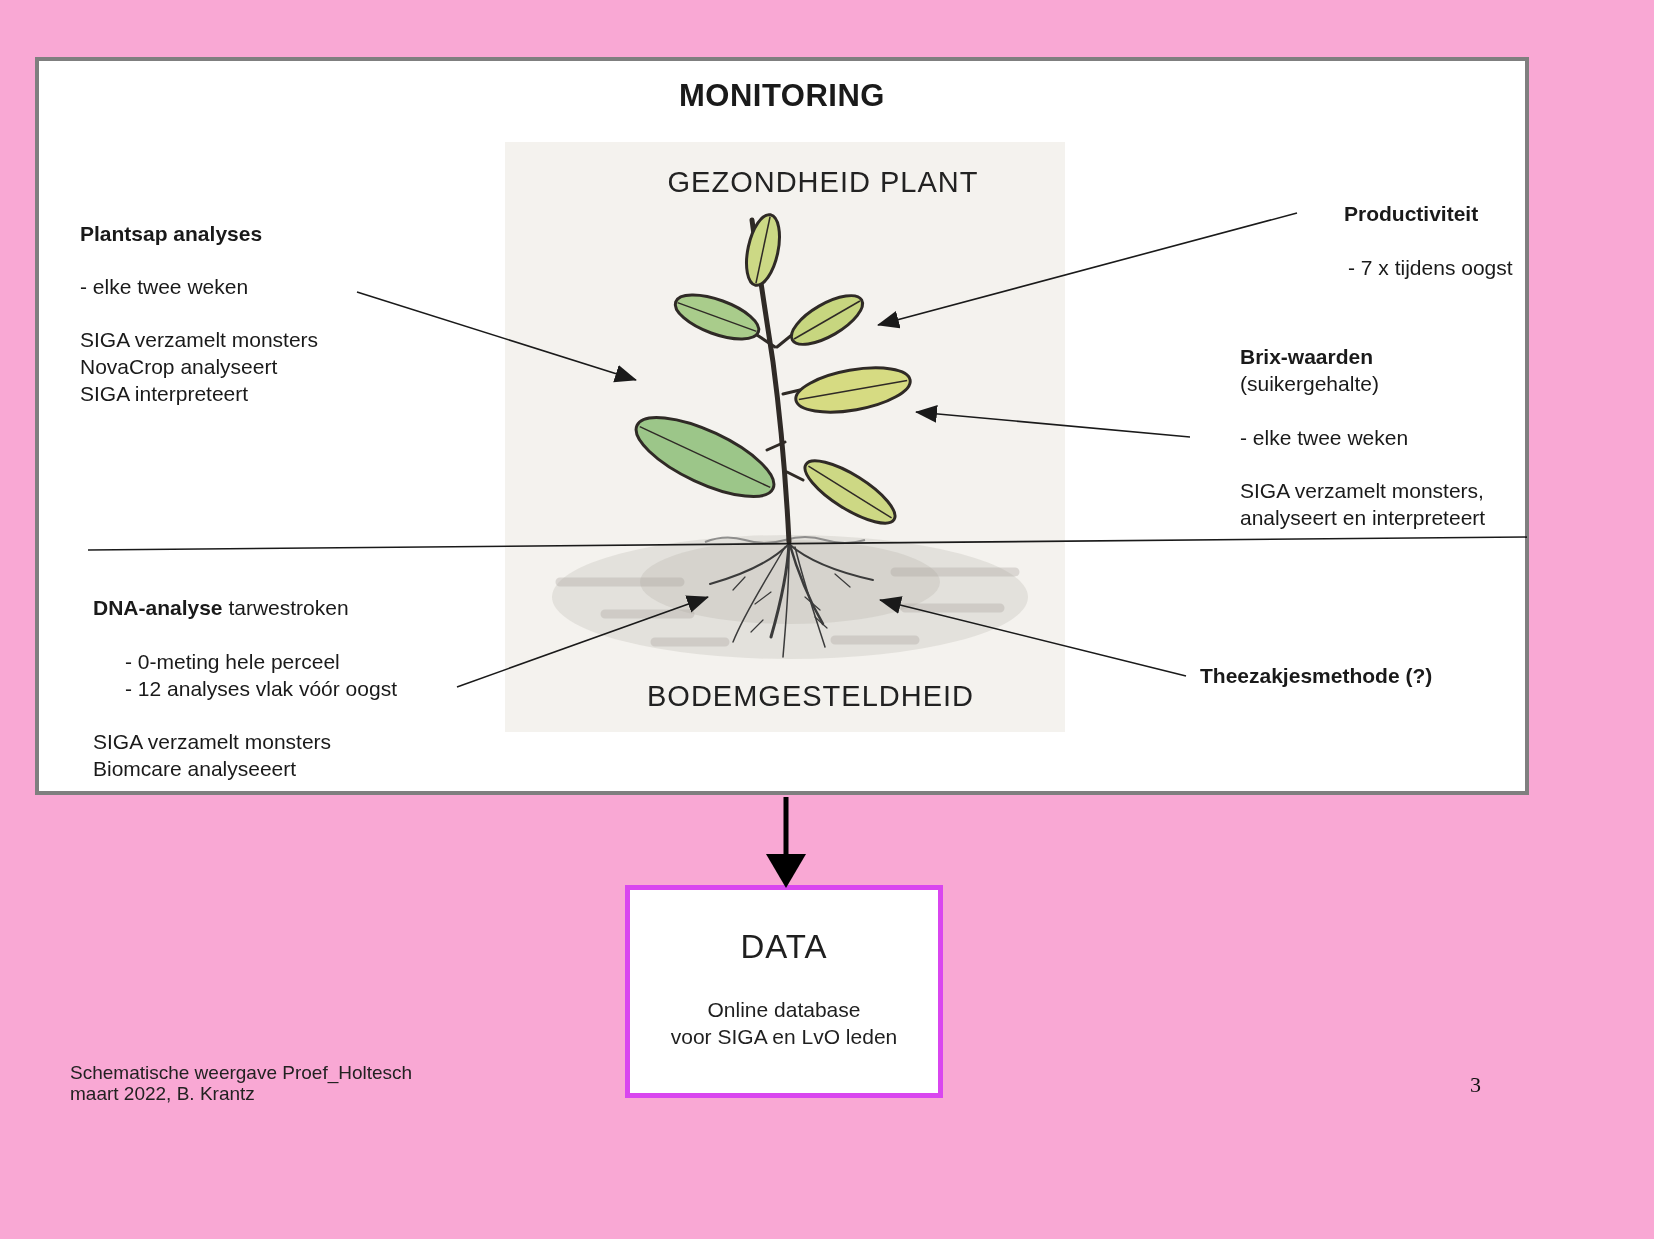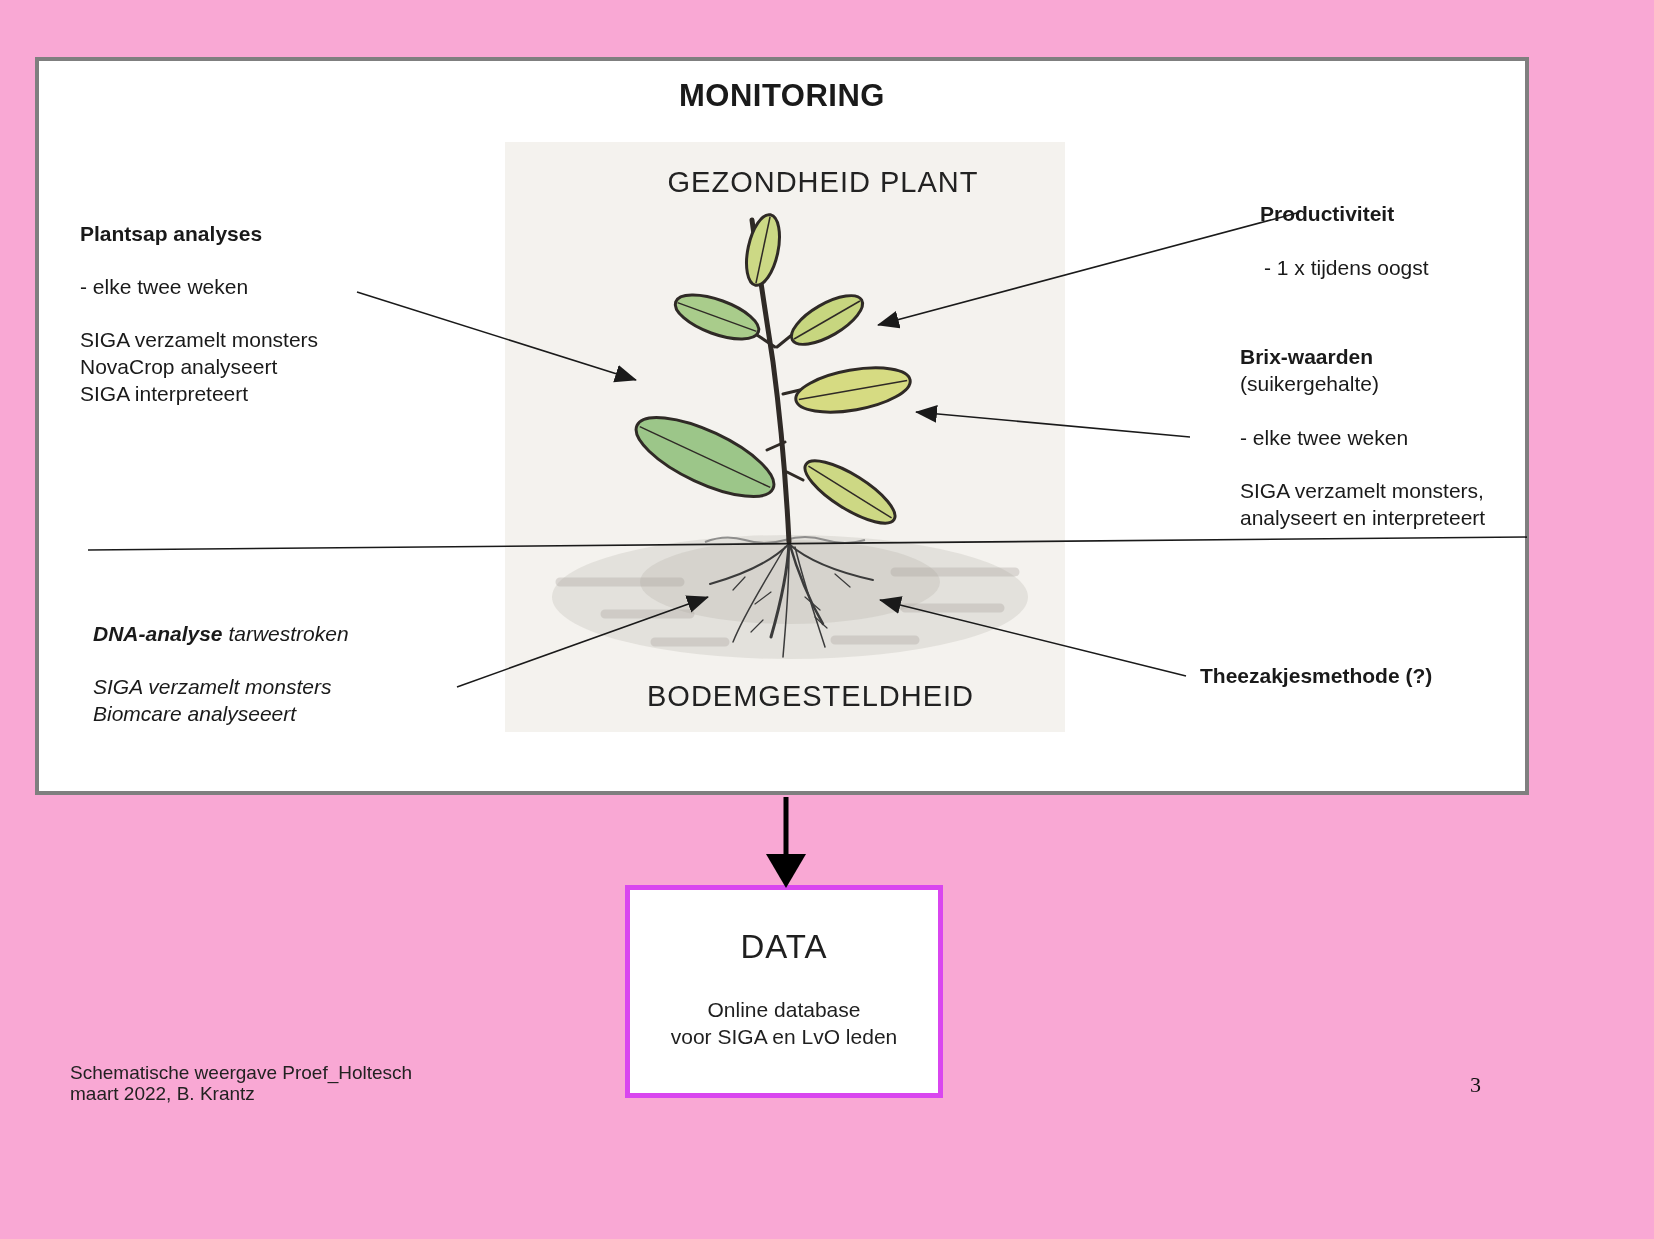--- a/index.html
+++ b/index.html
@@ -56,26 +56,26 @@
     font-size: 29px;
     letter-spacing: 1px;
     color: #222;
     z-index: 6;
   }
   .txt { position: absolute; z-index: 6; font-size: 21px; line-height: 27px; }
   .bold { font-weight: bold; }
   .block-plantsap   { left: 80px;  top: 220px; }
   .block-plantsap .interval { margin-top: 26px; }
   .block-plantsap .group    { margin-top: 26px; }
-  .block-productiviteit { left: 1260px; top: 200px; }
+  .block-productiviteit { left: 1344px; top: 200px; }
   .block-productiviteit .interval { margin-top: 27px; margin-left: 4px; }
   .block-brix { left: 1240px; top: 343px; }
   .block-brix .interval { margin-top: 27px; }
   .block-brix .group    { margin-top: 26px; }
-  .block-dna { left: 93px; top: 620px; font-style: italic; }
+  .block-dna { left: 93px; top: 594px; }
   .block-dna .bullets { margin-top: 27px; margin-left: 32px; }
   .block-dna .group   { margin-top: 26px; }
   .block-theezakjes { left: 1200px; top: 662px; }
   .arrows-layer {
     position: absolute;
     left: 0; top: 0;
     width: 1654px; height: 1239px;
     z-index: 5;
     pointer-events: none;
   }
@@ -178,35 +178,39 @@
     <div class="interval">- elke twee weken</div>
     <div class="group">
       <div>SIGA verzamelt monsters</div>
       <div>NovaCrop analyseert</div>
       <div>SIGA interpreteert</div>
     </div>
   </div>
 
   <div class="txt block-productiviteit">
     <div class="bold">Productiviteit</div>
-    <div class="interval">- 1 x tijdens oogst</div>
+    <div class="interval">- 7 x tijdens oogst</div>
   </div>
 
   <div class="txt block-brix">
     <div class="bold">Brix-waarden</div>
     <div>(suikergehalte)</div>
     <div class="interval">- elke twee weken</div>
     <div class="group">
       <div>SIGA verzamelt monsters,</div>
       <div>analyseert en interpreteert</div>
     </div>
   </div>
 
   <div class="txt block-dna">
     <div><span class="bold">DNA-analyse</span><span> tarwestroken</span></div>
+    <div class="bullets">
+      <div>-  0-meting hele perceel</div>
+      <div>- 12 analyses vlak vóór oogst</div>
+    </div>
     <div class="group">
       <div>SIGA verzamelt monsters</div>
       <div>Biomcare analyseeert</div>
     </div>
   </div>
 
   <div class="txt block-theezakjes">
     <div class="bold">Theezakjesmethode (?)</div>
   </div>
 

